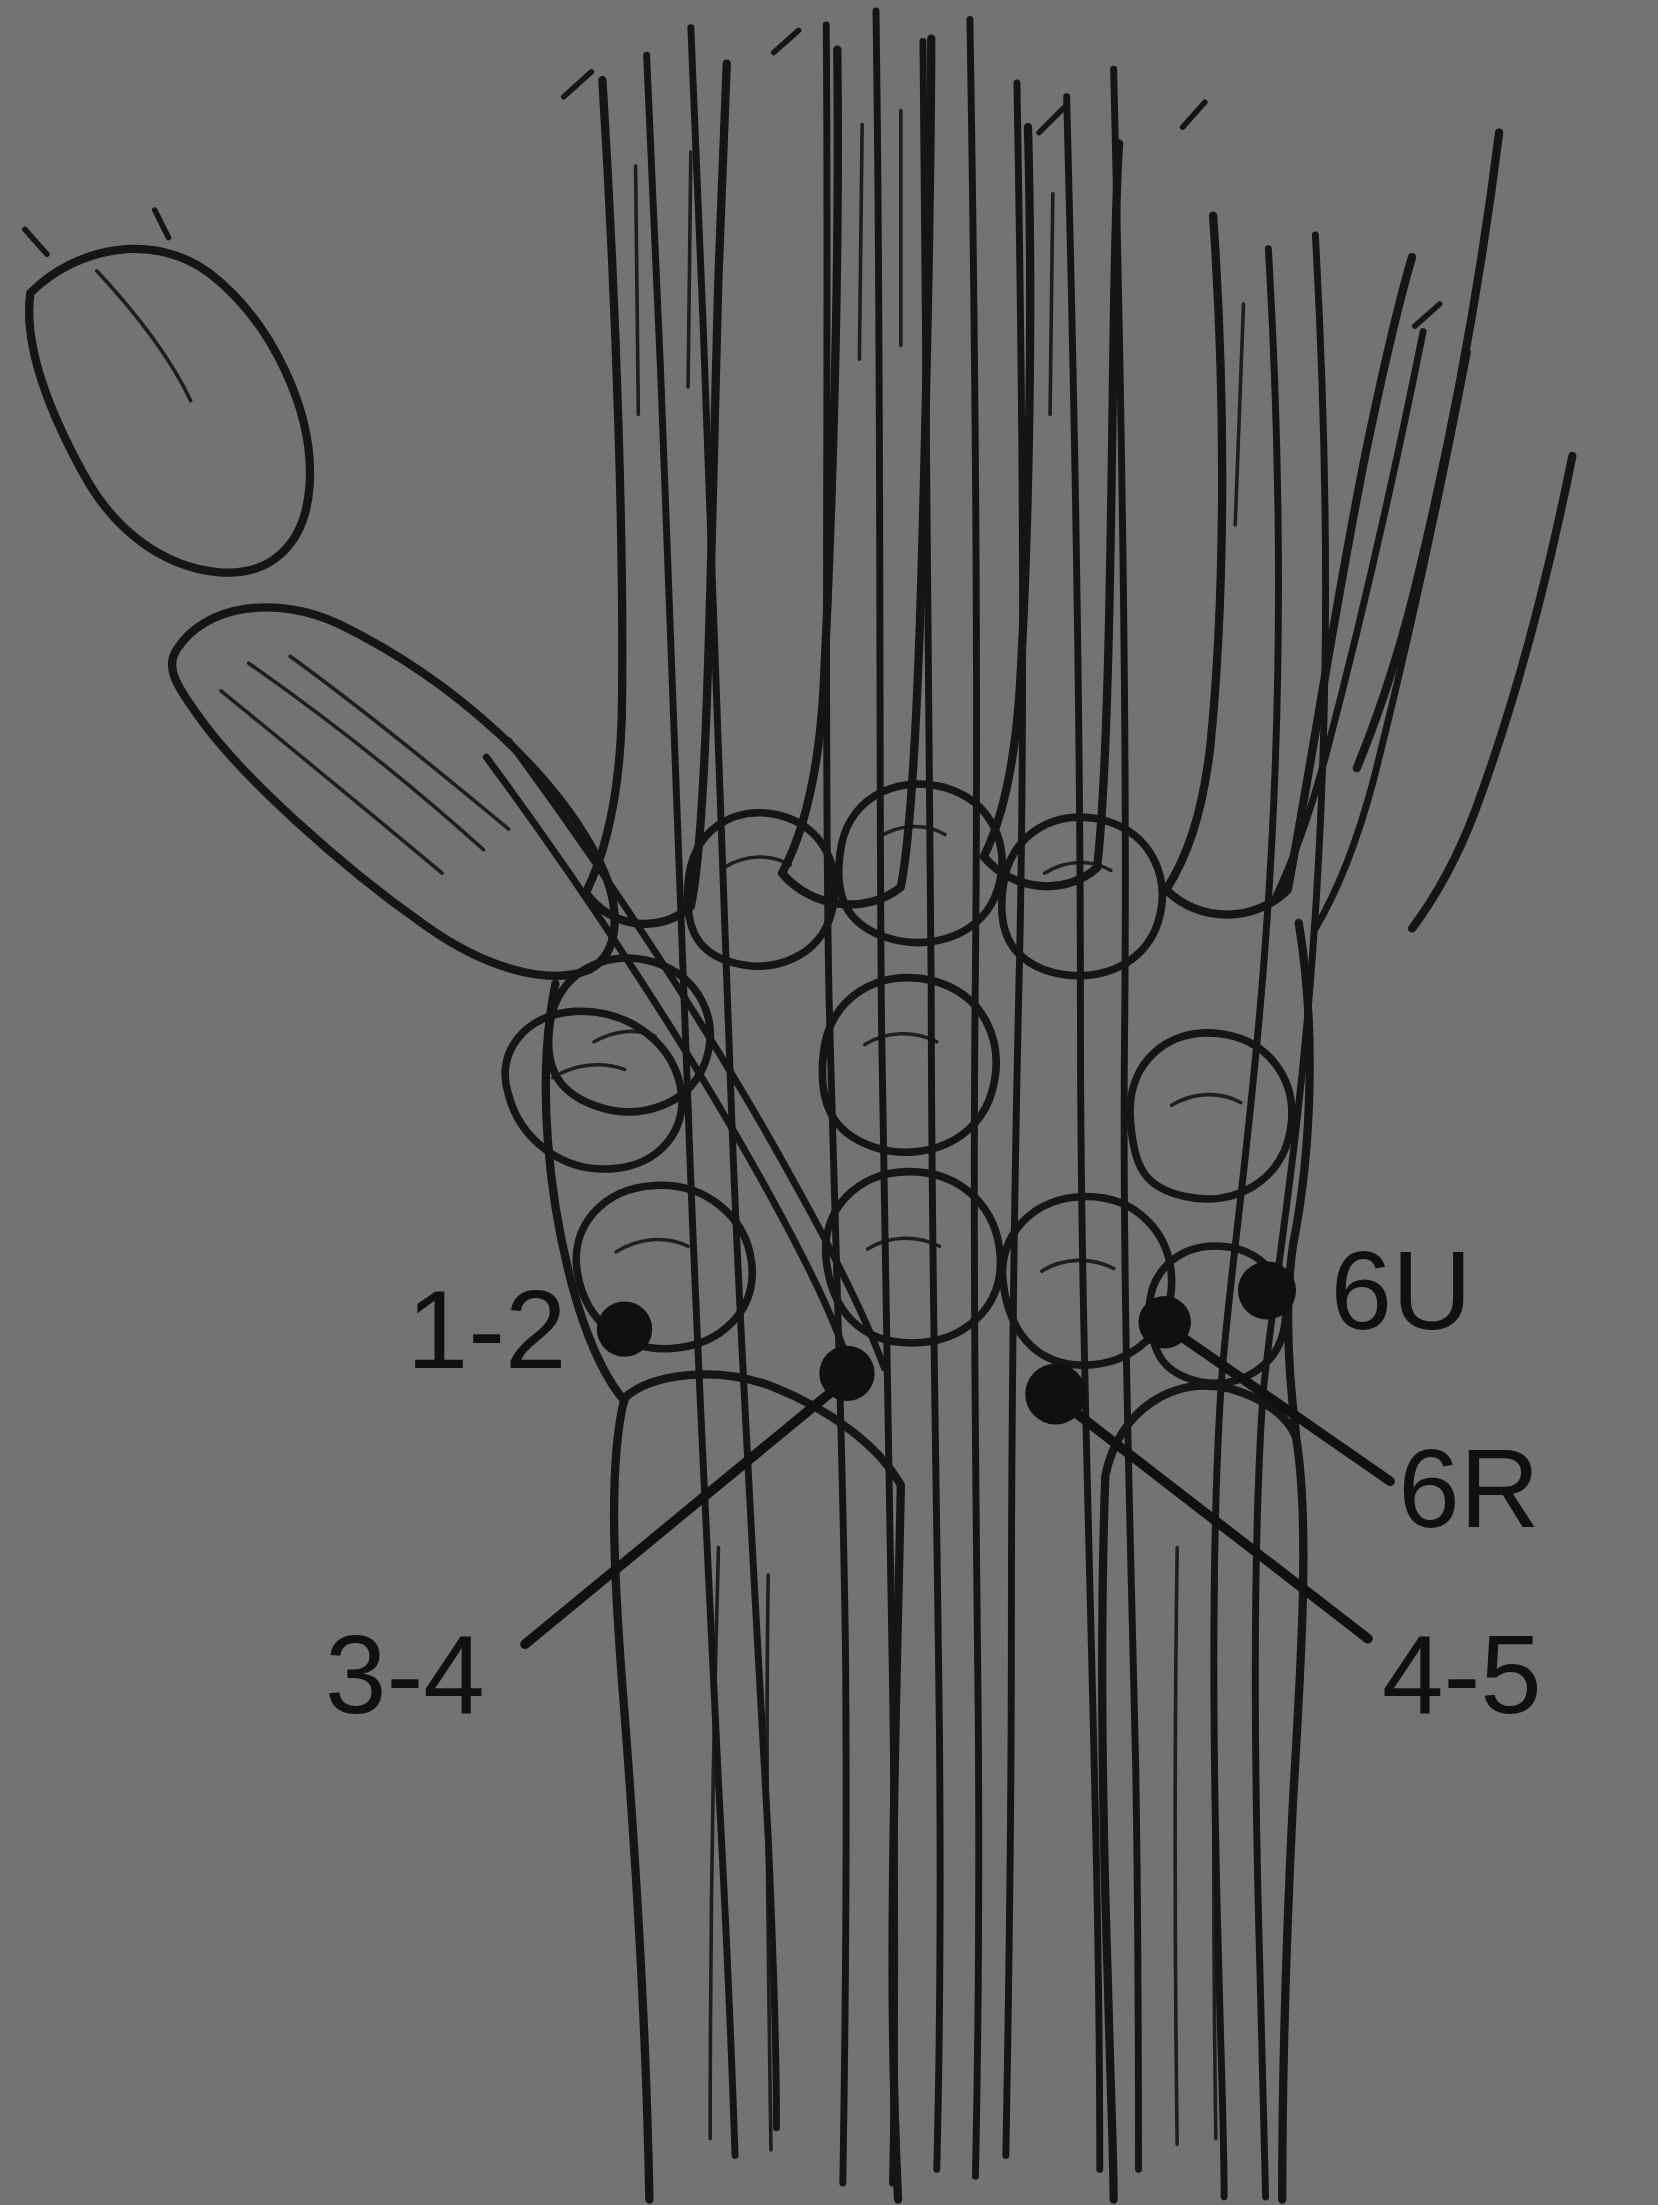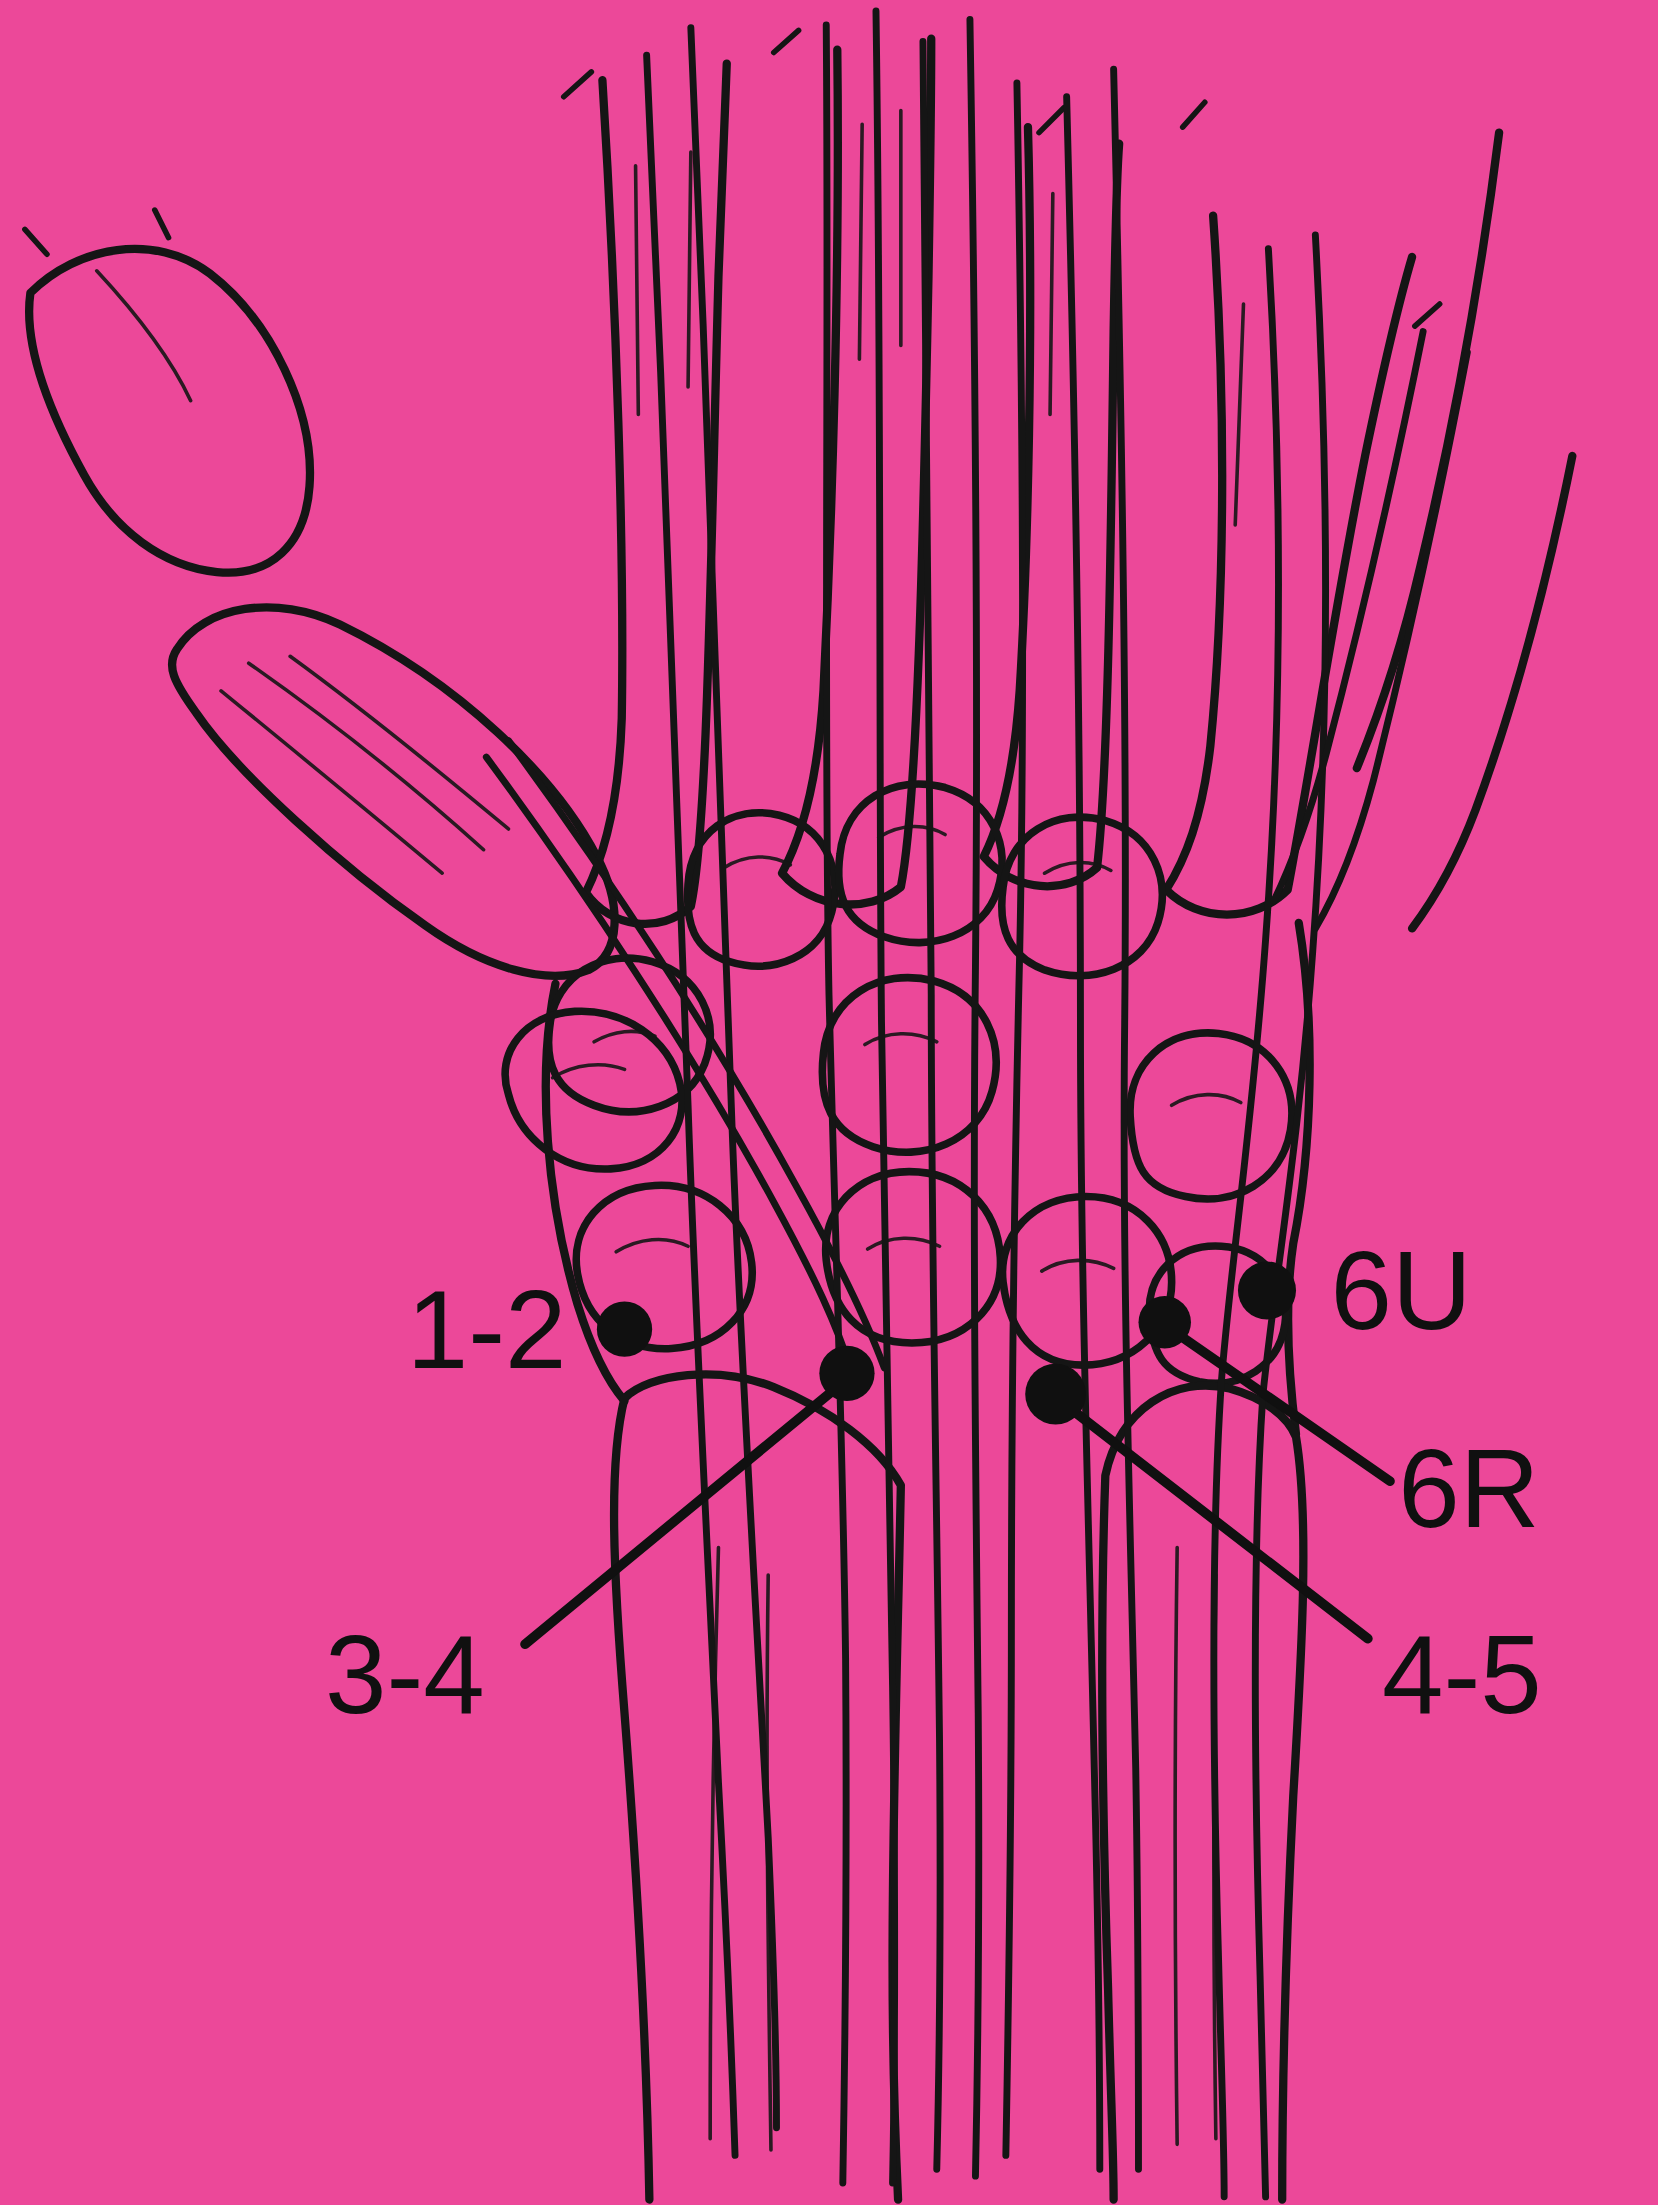--- a/index.html
+++ b/index.html
@@ -5,21 +5,21 @@
   html, body {
     margin: 0;
     padding: 0;
     background: #ffffff;
     font-family: "Liberation Sans", "DejaVu Sans", sans-serif;
   }
   .figure-wrap {
     width: 100%;
     max-width: 1658px;
     margin: 0 auto;
-    background: #ec4899;
+    background: #737373;
   }
   svg { display: block; width: 100%; height: auto; }
   .portal-label {
     font-family: "Liberation Sans", "DejaVu Sans", sans-serif;
     font-size: 80px;
     font-weight: 500;
     fill: #101010;
   }
 </style>
 </head>

